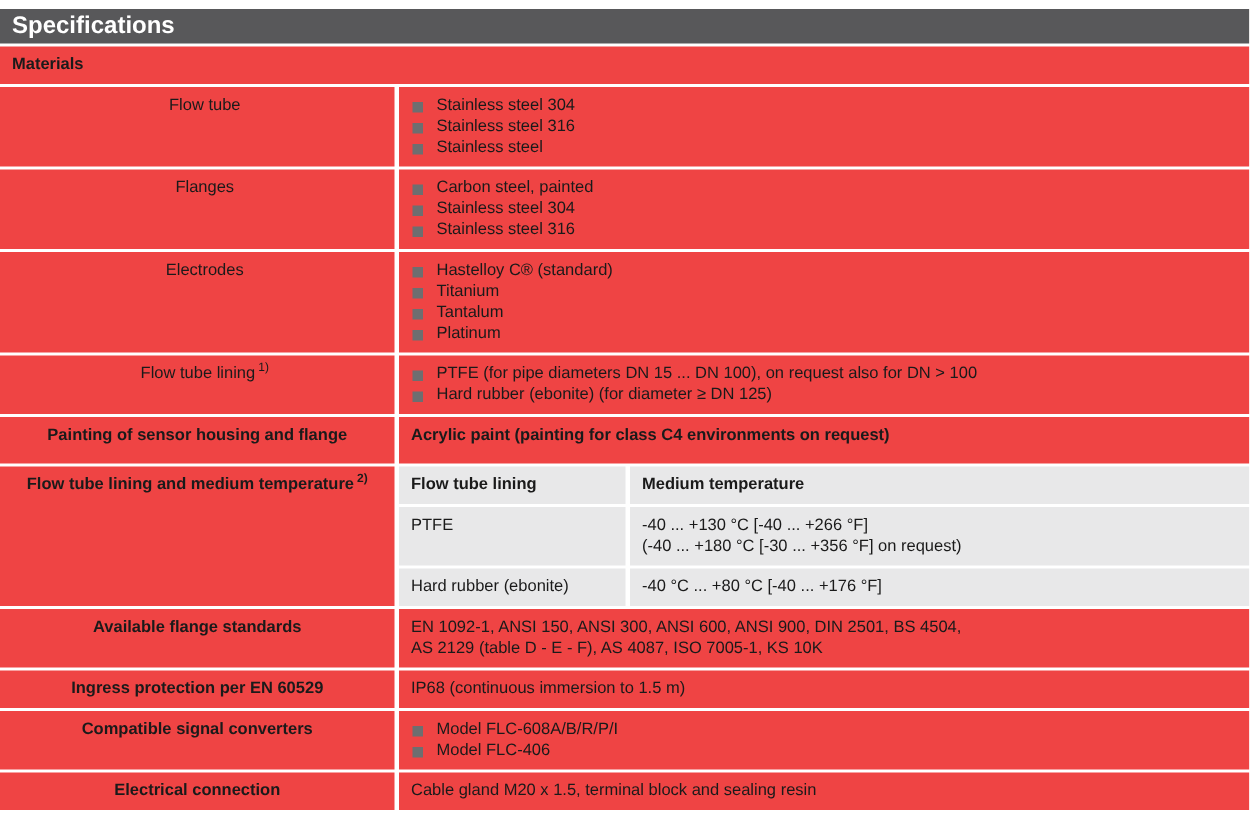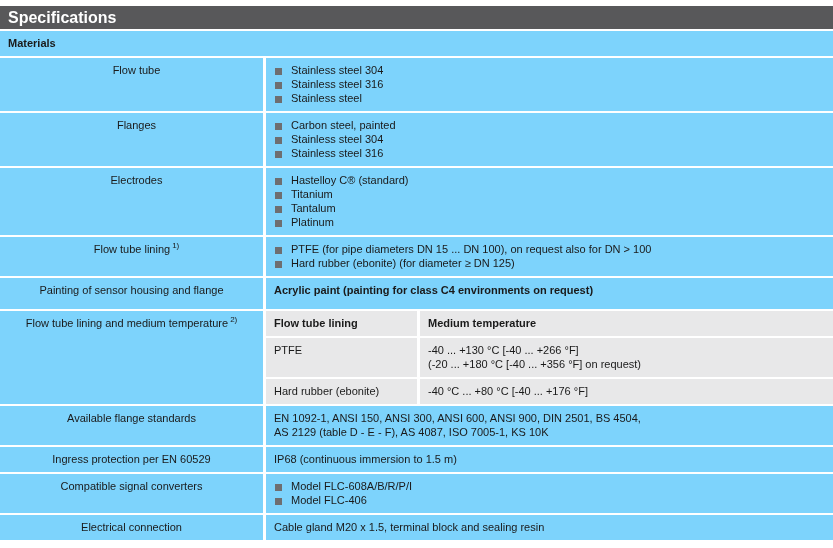--- a/index.html
+++ b/index.html
@@ -16,29 +16,29 @@
     overflow: hidden;
   }
   .hdr-bar {
     background: #58585a;
     color: #ffffff;
     font-weight: bold;
     font-size: 16px;
     padding: 5px 8px 4px 8px;
   }
   .row { display: flex; margin-top: 2px; align-items: stretch; }
-  .cell { background: #7dd3fc; box-sizing: border-box; }
+  .cell { background: #ef4444; box-sizing: border-box; }
   .cell-label {
     flex: 0 0 263px;
     width: 263px;
     padding: 5px 8px 6px 8px;
     text-align: center;
   }
   .cell-label.sub { padding-left: 18px; font-weight: normal; }
-  .cell-label.bold { font-weight: normal; }
+  .cell-label.bold { font-weight: bold; }
   .cell-value {
     flex: 1 1 auto;
     margin-left: 3px;
     padding: 5px 8px 6px 8px;
   }
   .row-section .cell-section {
     flex: 1 1 auto;
     font-weight: bold;
     padding: 5px 8px 6px 8px;
   }
@@ -161,21 +161,21 @@
     </div>
     <div class="nested">
       <div class="nrow">
         <div class="ncell-1 nhead">Flow tube lining</div>
         <div class="ncell-2 nhead">Medium temperature</div>
       </div>
       <div class="nrow">
         <div class="ncell-1">PTFE</div>
         <div class="ncell-2">
           <div>-40 ... +130 °C [-40 ... +266 °F]</div>
-          <div>(-20 ... +180 °C [-40 ... +356 °F] on request)</div>
+          <div>(-40 ... +180 °C [-30 ... +356 °F] on request)</div>
         </div>
       </div>
       <div class="nrow">
         <div class="ncell-1">Hard rubber (ebonite)</div>
         <div class="ncell-2">
           <div>-40 °C ... +80 °C [-40 ... +176 °F]</div>
         </div>
       </div>
     </div>
   </div>

